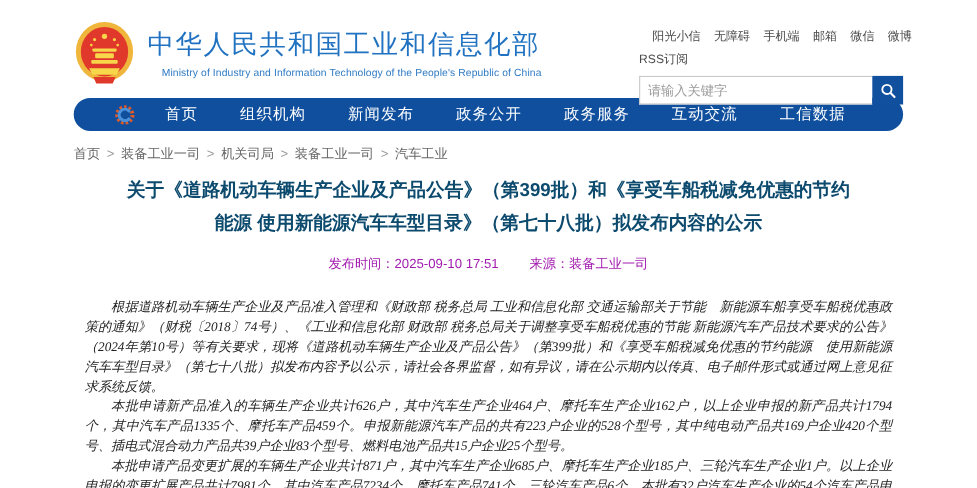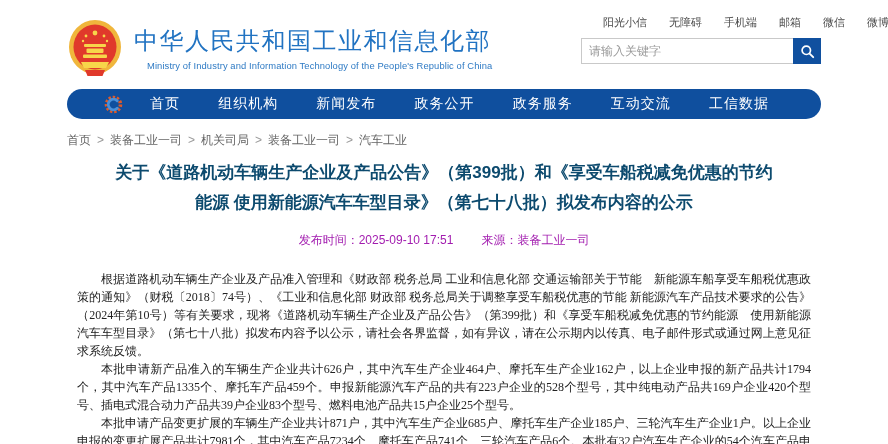--- a/index.html
+++ b/index.html
@@ -10,21 +10,21 @@
   }
   .page{width:754px;margin:0 auto;}
 
   
   .header{display:flex;justify-content:space-between;padding-top:13px;height:72px;}
   .brand{display:flex;align-items:center;gap:11px;}
   .brand-titles .cn{font-size:24px;font-weight:normal;color:#2173c2;letter-spacing:1.5px;line-height:1.2;}
   .brand-titles .en{font-size:9.4px;color:#2e7ac4;margin-top:4px;letter-spacing:.1px;padding-left:13px;}
 
   .utility{width:240px;font-size:11px;color:#4a4a4a;}
-  .util-links{display:flex;align-items:center;gap:22px;white-space:nowrap;margin-top:2px;text-align:center;}
+  .util-links{display:flex;align-items:center;gap:12px;white-space:nowrap;margin-top:12px;text-align:center;}
   .util-links a{color:#4a4a4a;text-decoration:none;cursor:pointer;}
   .rss-row{margin-top:6px;}
   .rss-row a{color:#4a4a4a;text-decoration:none;cursor:pointer;}
   .searchbar{margin-top:8px;display:flex;align-items:stretch;}
   .search-input{flex:1;height:24px;border:1px solid #c9c9c9;border-right:none;padding:0 7px;font-size:12px;color:#333;outline:none;font-family:Liberation Sans, sans-serif;}
   .search-input::placeholder{color:#9a9a9a;}
   .search-btn{width:28px;height:26px;background:#10509f;border:none;display:flex;align-items:center;justify-content:center;cursor:pointer;padding:0;}
 
   
   .nav{margin-top:4px;height:30px;background:#0f4f9e;border-radius:15px;display:flex;align-items:center;padding-left:36px;padding-right:52px;}
@@ -35,21 +35,21 @@
   
   .breadcrumb{margin-top:13px;font-size:12px;color:#666;}
   .breadcrumb a{color:#666;text-decoration:none;cursor:pointer;}
   .breadcrumb .sep{margin:0 6px;color:#999;}
 
   
   .article-title{margin:9px auto 0;max-width:672px;text-align:center;font-size:17px;font-weight:bold;color:#0c4a6e;line-height:1.78;}
   .article-meta{margin-top:13px;text-align:center;font-size:12px;color:#a21caf;}
   .article-meta .src{margin-left:28px;}
   .article-body{margin:21px auto 0;width:734px;font-family:"Liberation Serif","DejaVu Serif",serif;font-size:12px;color:#222;line-height:18px;text-align:justify;}
-  .article-body p{margin:0;text-indent:2em;}
+  .article-body p{margin:0;text-indent:2em;font-style:italic;}
 </style>
 </head>
 <body>
 
 <div class="page">
 
   <div class="header">
     <div class="brand">
       <svg width="56" height="62" viewBox="0 0 56 62">
         <ellipse cx="28" cy="29" rx="26" ry="27" fill="#f0b63c"></ellipse>
@@ -79,20 +79,23 @@
           <rect x="1.8" y="3.8" width="8.4" height="6.4" rx="1.6" fill="#4a7fe8"></rect>
           <circle cx="4.4" cy="6.8" r="0.9" fill="#fff"></circle>
           <circle cx="7.6" cy="6.8" r="0.9" fill="#fff"></circle>
         </svg>
         <a>阳光小信</a>
         <a>无障碍</a>
         <a>手机端</a>
         <a>邮箱</a>
         <a>微信</a>
         <a>微博</a>
+      </div>
+      <div class="rss-row">
+        <a>RSS订阅</a>
       </div>
       <div class="searchbar">
         <input class="search-input" type="text" placeholder="请输入关键字" style="">
         <button class="search-btn">
           <svg width="15" height="15" viewBox="0 0 15 15">
             <circle cx="6.3" cy="6.3" r="4.2" fill="none" stroke="#fff" stroke-width="1.7"></circle>
             <line x1="9.6" y1="9.6" x2="13.2" y2="13.2" stroke="#fff" stroke-width="1.9" stroke-linecap="round"></line>
           </svg>
         </button>
       </div>

